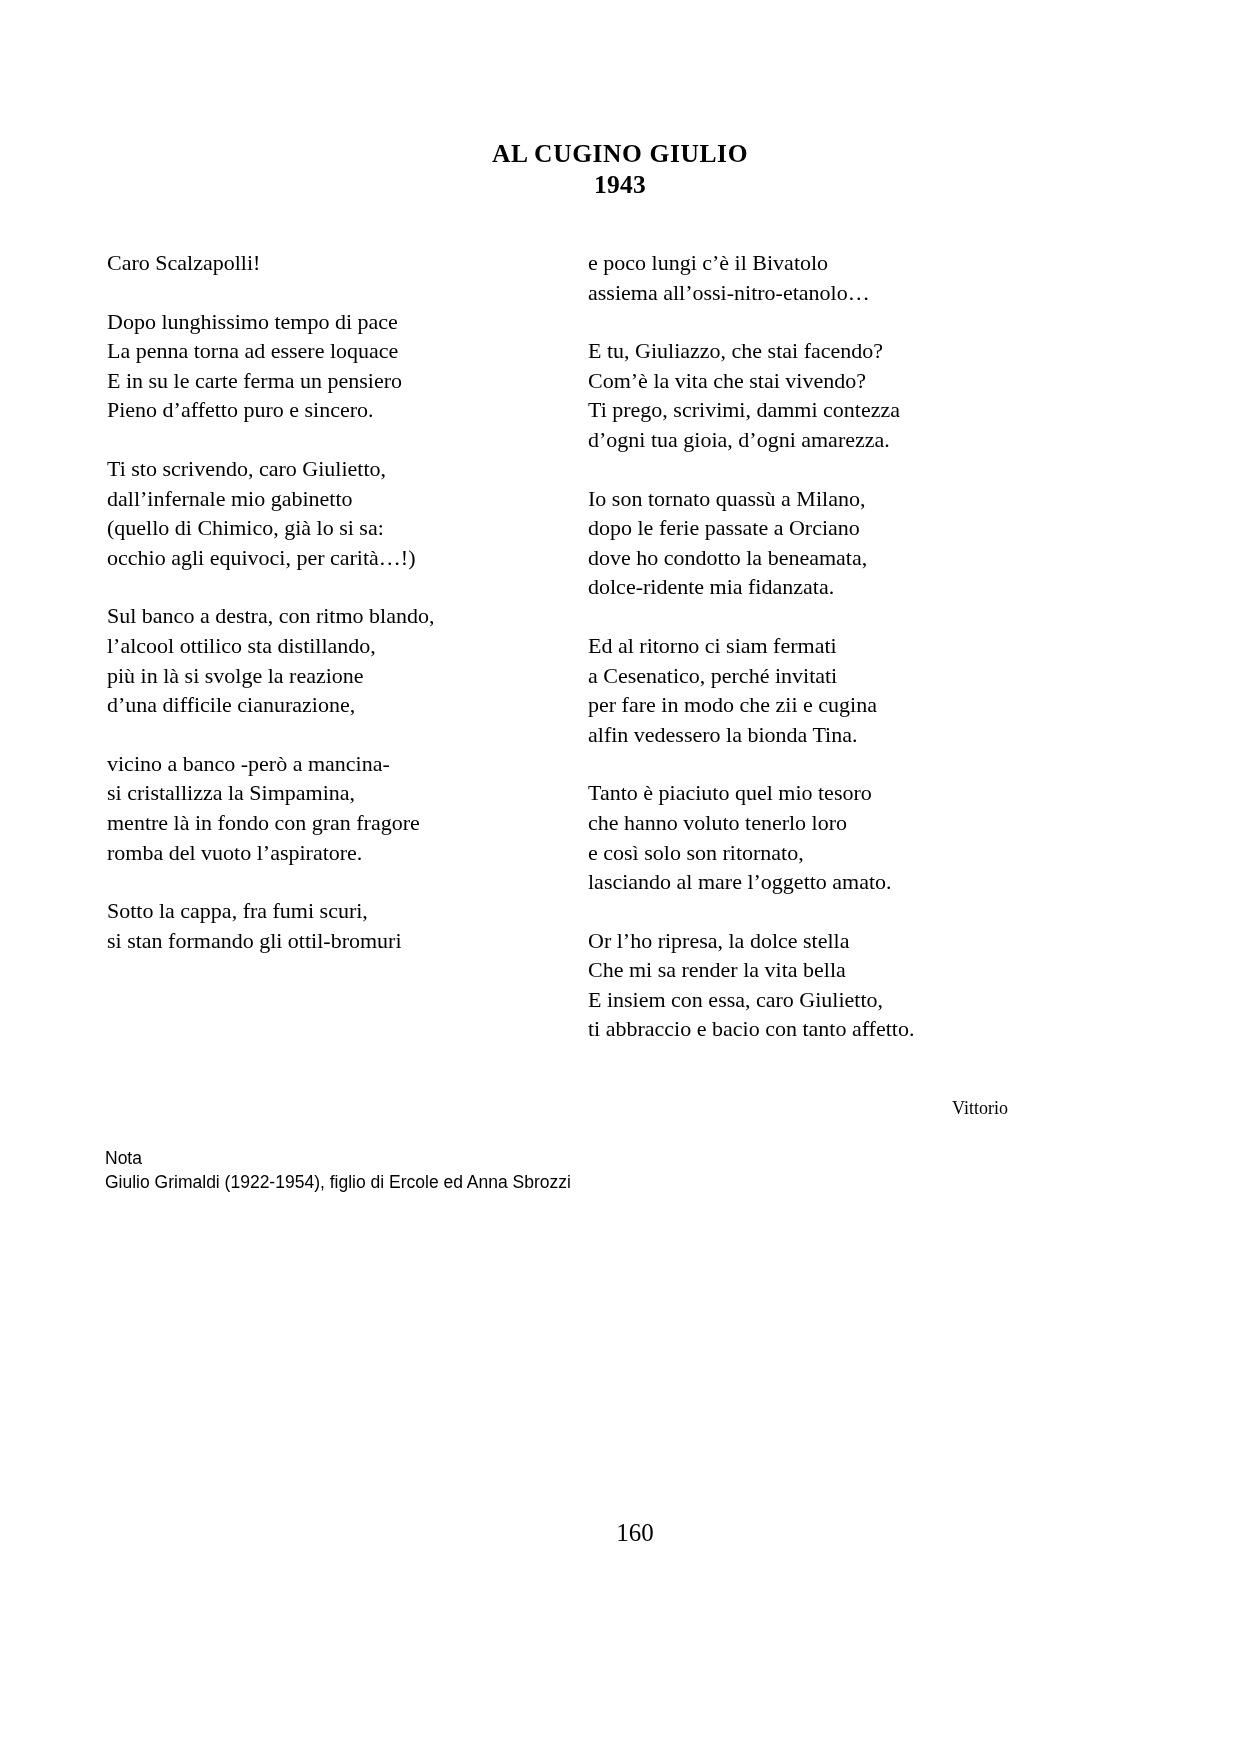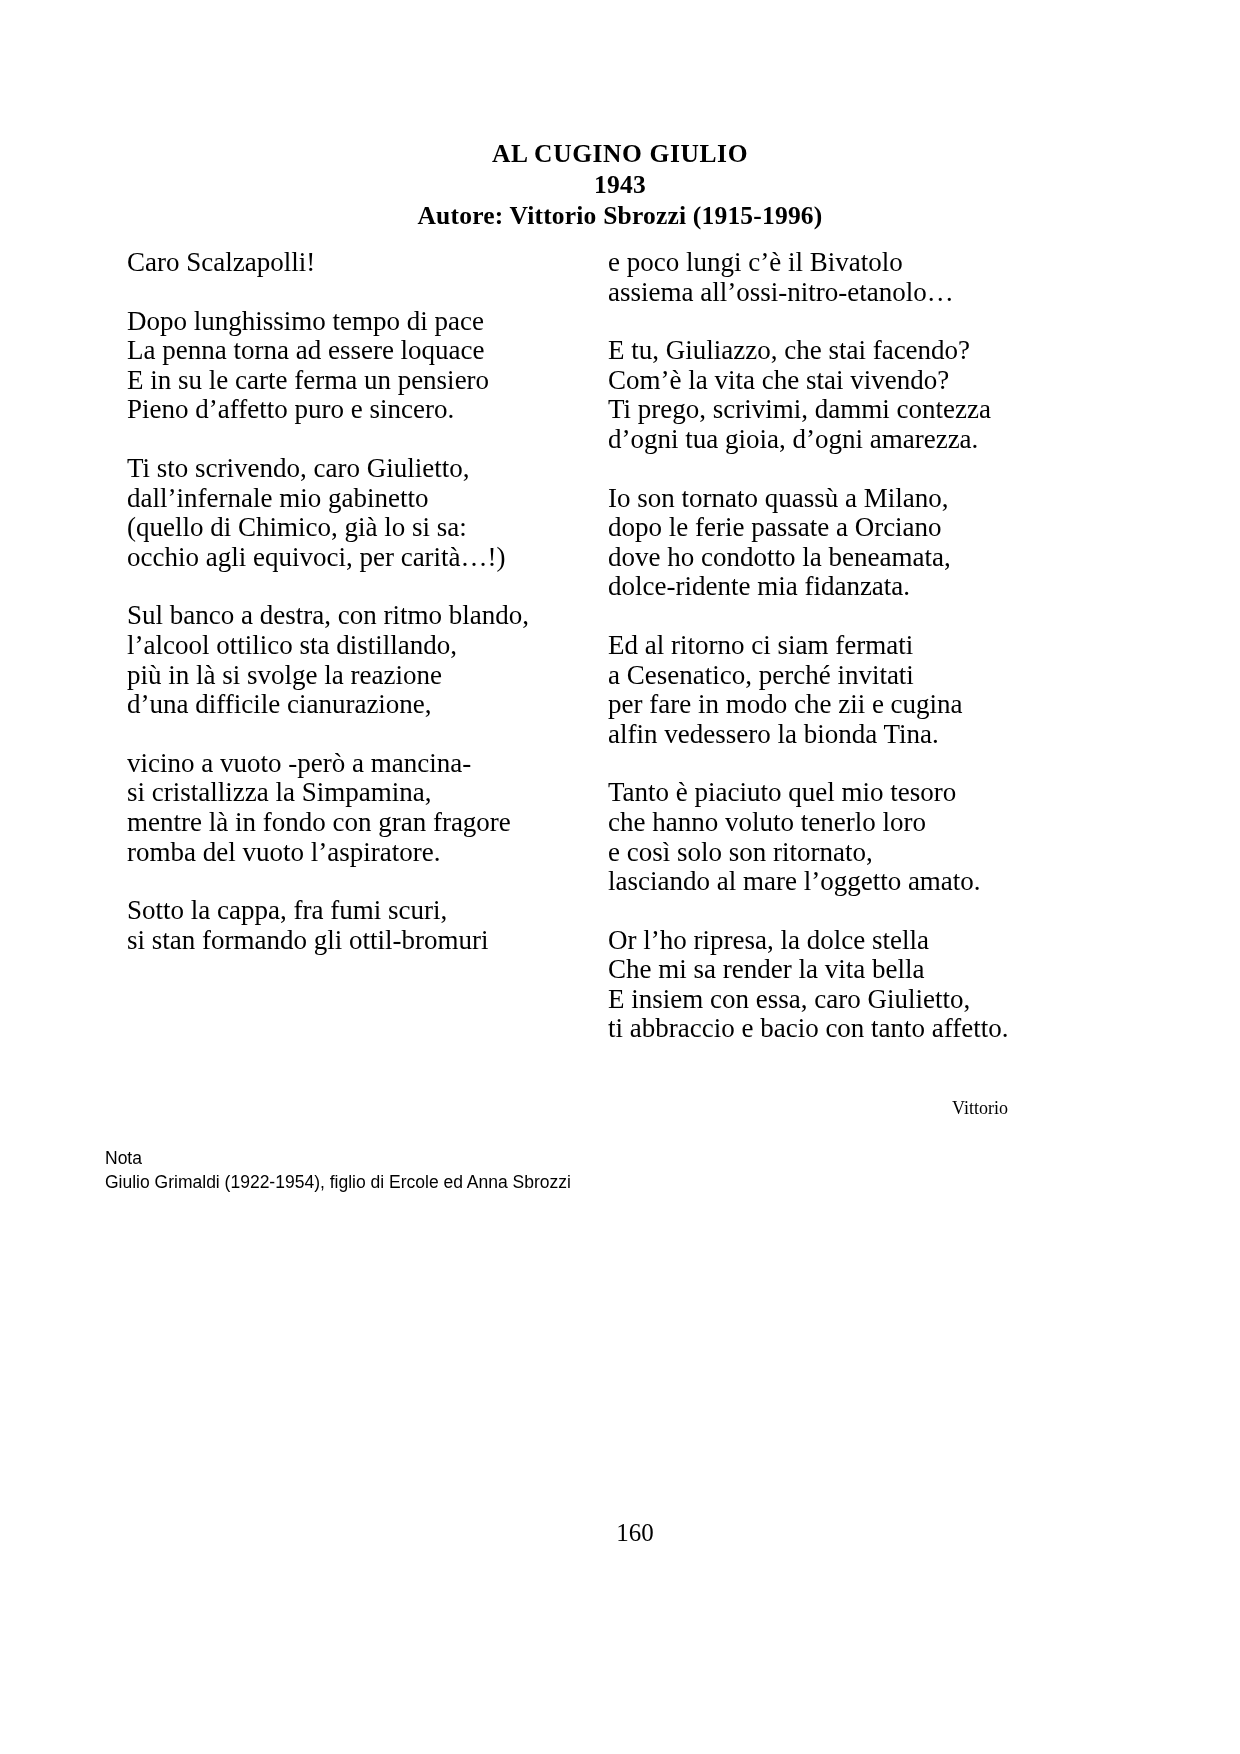--- a/index.html
+++ b/index.html
@@ -57,24 +57,23 @@
     left: 588px;
     width: 450px;
   }
   .stanza {
     margin: 0 0 29px 0;
   }
   .stanza:last-child {
     margin-bottom: 0;
   }
   .verse {
-    font-size: 27px;
+    font-size: 22px;
     line-height: 29.6px;
     white-space: pre;
-    margin-left: 20px;
   }
 
   
   .signature {
     position: absolute;
     top: 1094px;
     left: 588px;
     width: 420px;
     text-align: right;
     font-size: 18px;
@@ -108,21 +107,20 @@
   }
 </style>
 </head>
 <body>
 
 <div class="page">
 
   <div class="title-block">
     <div class="title-line title-main">AL CUGINO GIULIO</div>
     <div class="title-line">1943</div>
-    <div class="title-line">Autore: Vittorio Sbrozzi (1915-1996)</div>
   </div>
 
   <div class="columns">
 
     <div class="col col-left">
       <div class="stanza">
         <div class="verse">Caro Scalzapolli!</div>
       </div>
       <div class="stanza">
         <div class="verse">Dopo lunghissimo tempo di pace</div>
@@ -136,21 +134,21 @@
         <div class="verse">(quello di Chimico, già lo si sa:</div>
         <div class="verse">occhio agli equivoci, per carità…!)</div>
       </div>
       <div class="stanza">
         <div class="verse">Sul banco a destra, con ritmo blando,</div>
         <div class="verse">l’alcool ottilico sta distillando,</div>
         <div class="verse">più in là si svolge la reazione</div>
         <div class="verse">d’una difficile cianurazione,</div>
       </div>
       <div class="stanza">
-        <div class="verse">vicino a vuoto -però a mancina-</div>
+        <div class="verse">vicino a banco -però a mancina-</div>
         <div class="verse">si cristallizza la Simpamina,</div>
         <div class="verse">mentre là in fondo con gran fragore</div>
         <div class="verse">romba del vuoto l’aspiratore.</div>
       </div>
       <div class="stanza">
         <div class="verse">Sotto la cappa, fra fumi scuri,</div>
         <div class="verse">si stan formando gli ottil-bromuri</div>
       </div>
     </div>
 

